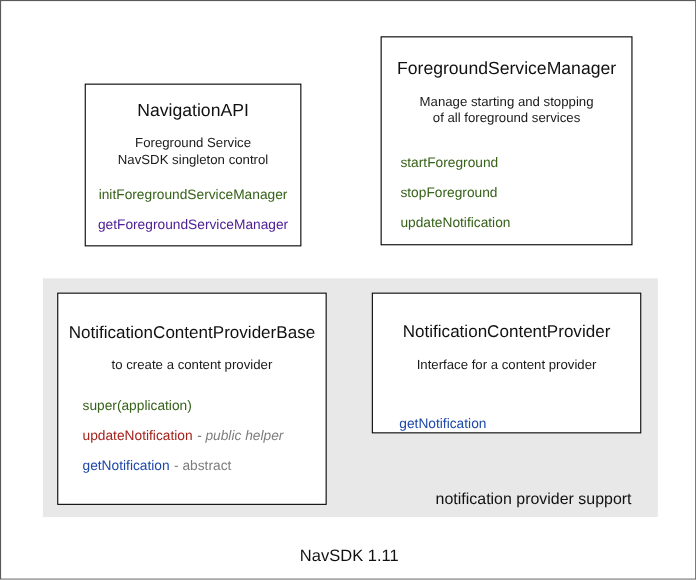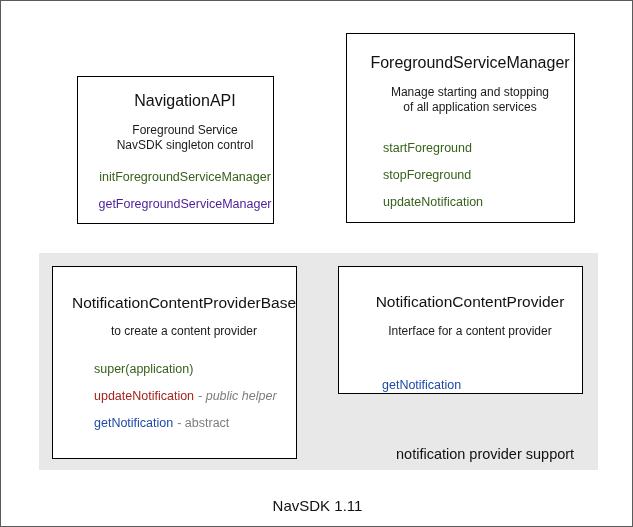--- a/index.html
+++ b/index.html
@@ -16,21 +16,20 @@
     position:absolute;
     left:38px;top:252px;width:559px;height:217px;
     background:#e8e8e8;
   }
   .class-box{
     position:absolute;
     box-sizing:border-box;
     background:#ffffff;
     border:1px solid #000000;
     color:#111111;
-    padding-left:19px;
   }
   .box-title{
     font-size:16px;
     color:#111111;
     text-align:center;
     white-space:nowrap;
   }
   .t-sm{font-size:15.5px;}
   .box-desc{
     font-size:12px;
@@ -93,21 +92,21 @@
     <div class="methods centered">
       <div class="method-row" style="color: rgb(55, 98, 26);">initForegroundServiceManager</div>
       <div class="method-row" style="color: #4c1d95; margin-top: 11px;">getForegroundServiceManager</div>
     </div>
   </div>
 
   <div class="class-box b-fsm">
     <div class="box-title">ForegroundServiceManager</div>
     <div class="box-desc">
       <div>Manage starting and stopping</div>
-      <div>of all application services</div>
+      <div>of all foreground services</div>
     </div>
     <div class="methods">
       <div class="method-row" style="color: rgb(55, 98, 26);">startForeground</div>
       <div class="method-row" style="color: rgb(55, 98, 26);">stopForeground</div>
       <div class="method-row" style="color: rgb(55, 98, 26);">updateNotification</div>
     </div>
   </div>
 
   <div class="class-box b-ncpb">
     <div class="box-title t-sm">NotificationContentProviderBase</div>

